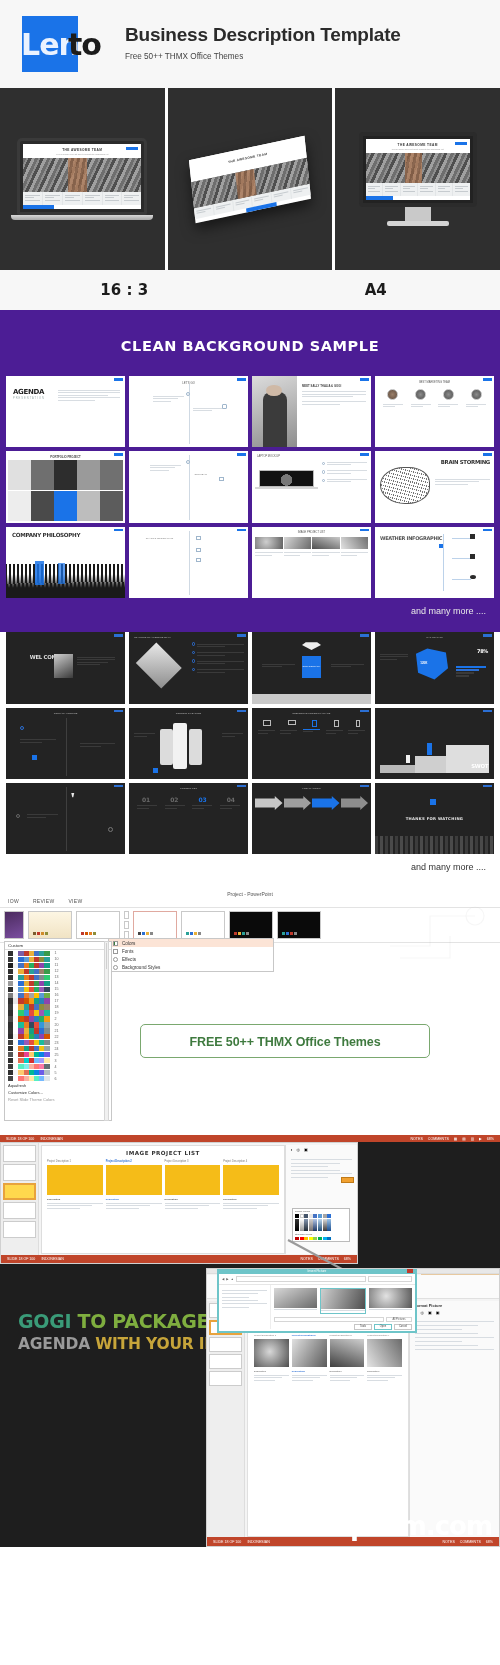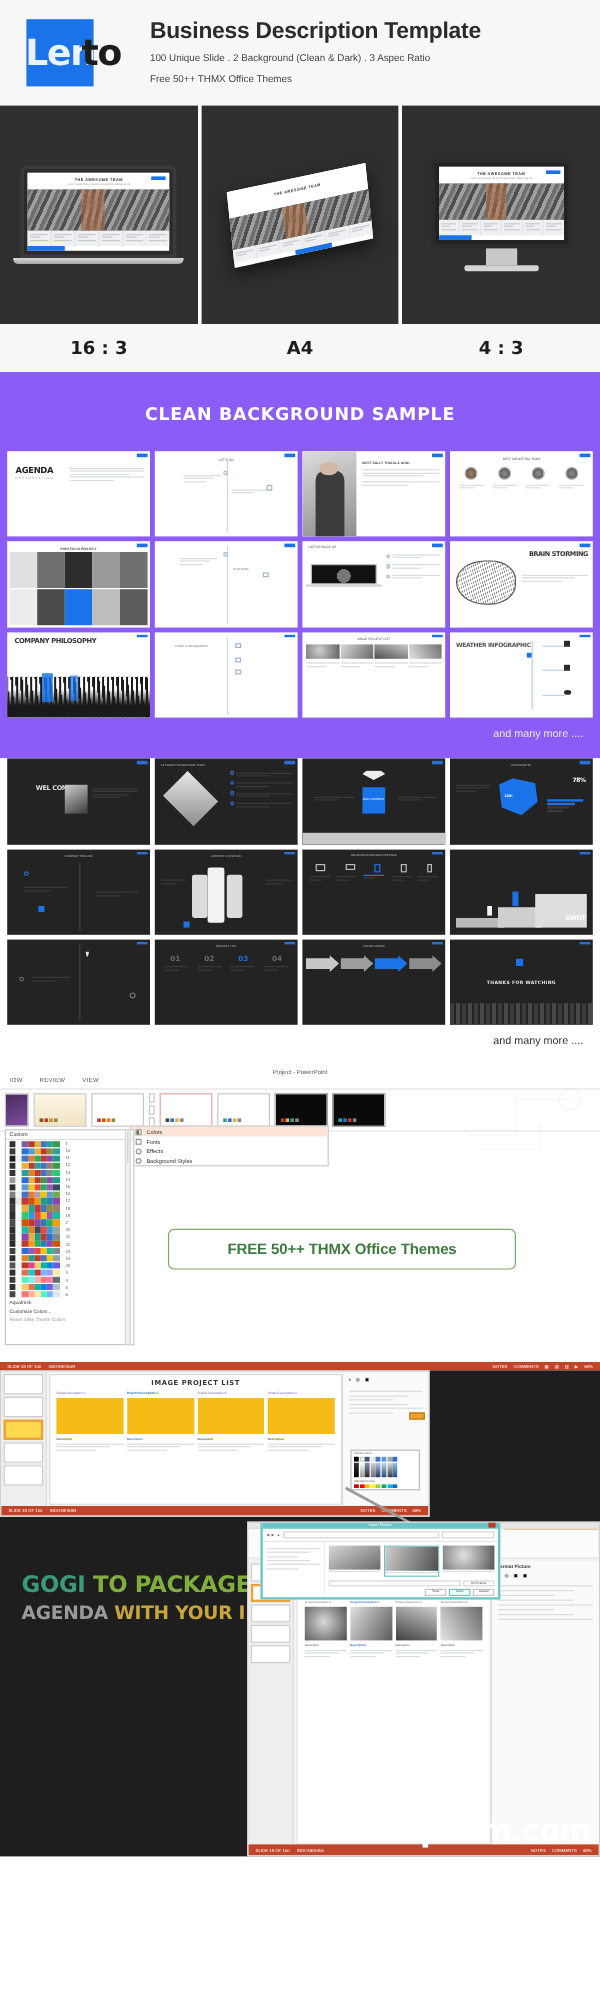--- a/index.html
+++ b/index.html
@@ -49,21 +49,21 @@
       background:repeating-linear-gradient(100deg,#b08060 0 3px,#8a6045 3px 6px); opacity:.85; }
   .ms-cols { display:flex; background:#eef0f1; }
   .ms-col { flex:1; padding:3px 2px; border-right:1px solid #e2e5e7; }
   .ms-col:last-child { border-right:0; }
   .ms-ln { height:1px; background:#c6cbcf; margin-bottom:1.4px; }
   .ms-ln.s { width:60%; }
   .ms-bar { height:4px; background:#1a73e8; width:26%; }
   .ms-tab { position:absolute; right:3px; top:3px; width:12px; height:3px; background:#1a73e8; }
 
   
-  .sec-dark { background:#8b5cf6; }
+  .sec-dark { background:#4c1d95; }
   .sec-light { background:#fff; }
   .sec-title { text-align:center; font-size:14.5px; font-weight:bold; letter-spacing:.6px;
      font-family:"DejaVu Sans", sans-serif; padding:28px 0 22px; }
   .sec-title.on-dark { color:#fff; }
   .sec-title.on-light { color:#222; }
   .many { text-align:right; padding:8px 14px 16px 0; font-size:9px; }
   .many.on-dark { color:#e8e8e8; }
   .many.on-light { color:#333; }
 
   
@@ -123,21 +123,20 @@
 
   <div class="header">
     <div class="logo-wrap">
       <div class="logo-sq">
         <span class="logo-len">Len</span>
       </div>
       <span class="logo-to">to</span>
     </div>
     <div class="head-text">
       <div class="head-title">Business Description Template</div>
-      <div class="head-sub">100 Unique Slide . 2 Background (Clean &amp; Dark) . 3 Aspec Ratio</div>
       <div class="head-sub">Free 50++ THMX Office Themes</div>
     </div>
   </div>
 
   <div class="showcase">
 
     <div class="sc-panel">
       <div class="laptop">
         <div class="lid">
           <div class="minislide">
@@ -271,21 +270,20 @@
         </div>
         <div class="neck"></div>
         <div class="foot"></div>
       </div>
     </div>
   </div>
 
   <div class="ratio-row">
     <div class="ratio-cell">16 : 3</div>
     <div class="ratio-cell">A4</div>
-    <div class="ratio-cell">4 : 3</div>
   </div>
 
   <div class="sec-dark">
     <div class="sec-title on-dark">CLEAN BACKGROUND SAMPLE</div>
 
     <div class="grid">
 
       <div class="slide clean">
         <div class="corner"></div>
         <div style="padding:12px 6px 0 7px">

